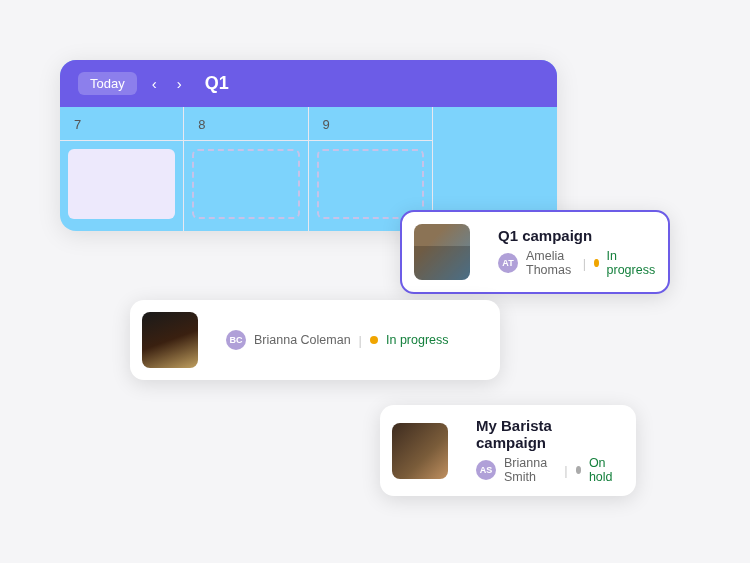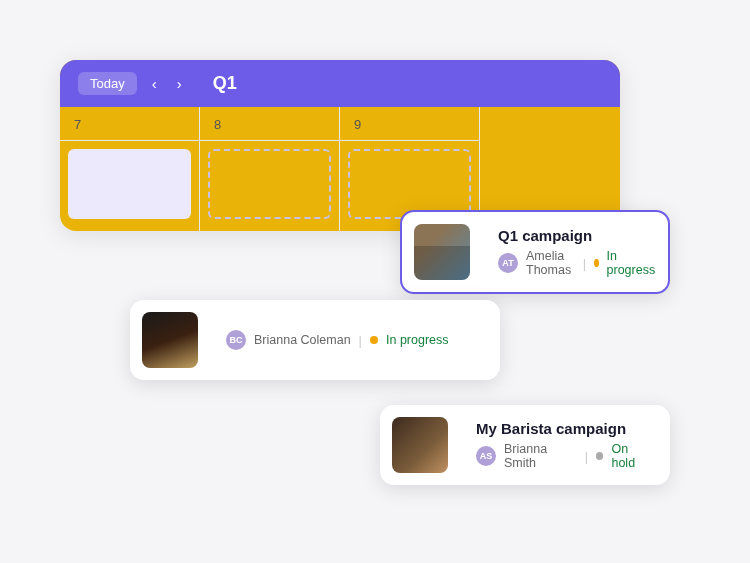--- a/index.html
+++ b/index.html
@@ -10,22 +10,22 @@
       font-family: -apple-system, BlinkMacSystemFont, 'Segoe UI', sans-serif;
       position: relative;
       overflow: hidden;
     }
 
     
     .calendar-widget {
       position: absolute;
       top: 60px;
       left: 60px;
-      width: 560px;
-      background: #eab308;
+      width: 497px;
+      background: #7dd3fc;
       border-radius: 16px;
       box-shadow: 0 4px 24px rgba(0,0,0,0.10);
       overflow: hidden;
     }
 
     .calendar-header {
       background: #6c5ce7;
       padding: 12px 18px;
       display: flex;
       align-items: center;
@@ -50,21 +50,21 @@
       font-size: 15px;
       cursor: pointer;
       padding: 2px 5px;
       border-radius: 4px;
     }
 
     .quarter-label {
       color: #fff;
       font-size: 18px;
       font-weight: 600;
-      margin-left: 16px;
+      margin-left: 8px;
     }
 
     .calendar-body {
       display: grid;
       grid-template-columns: repeat(4, 1fr);
       border-top: none;
     }
 
     .cal-col {
       border-right: 1px solid #e8e8f0;
@@ -186,21 +186,21 @@
     .card-frescopa {
       top: 300px;
       left: 130px;
       width: 370px;
     }
 
     
     .card-barista {
       top: 405px;
       left: 380px;
-      width: 290px;
+      width: 256px;
     }
 
     
     .thumb-q1campaign {
       background: linear-gradient(135deg, #8B7355 30%, #5D8AA8 100%);
       width: 56px; height: 56px; border-radius: 8px;
       position: relative;
       overflow: hidden;
     }
     .thumb-q1campaign::after {

